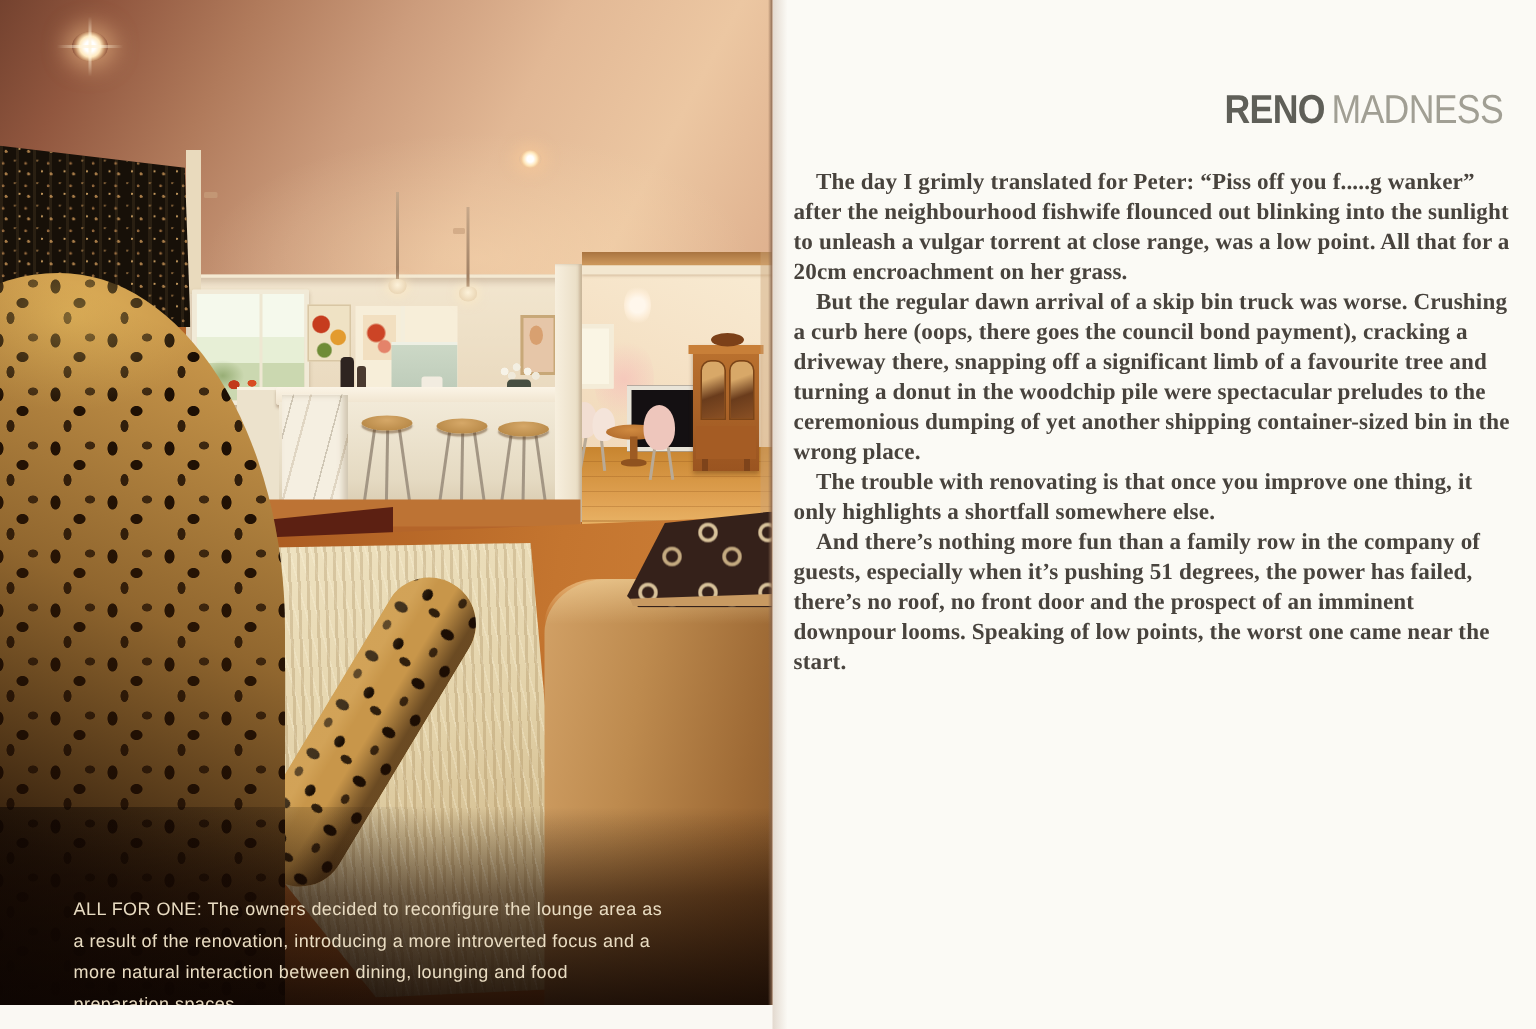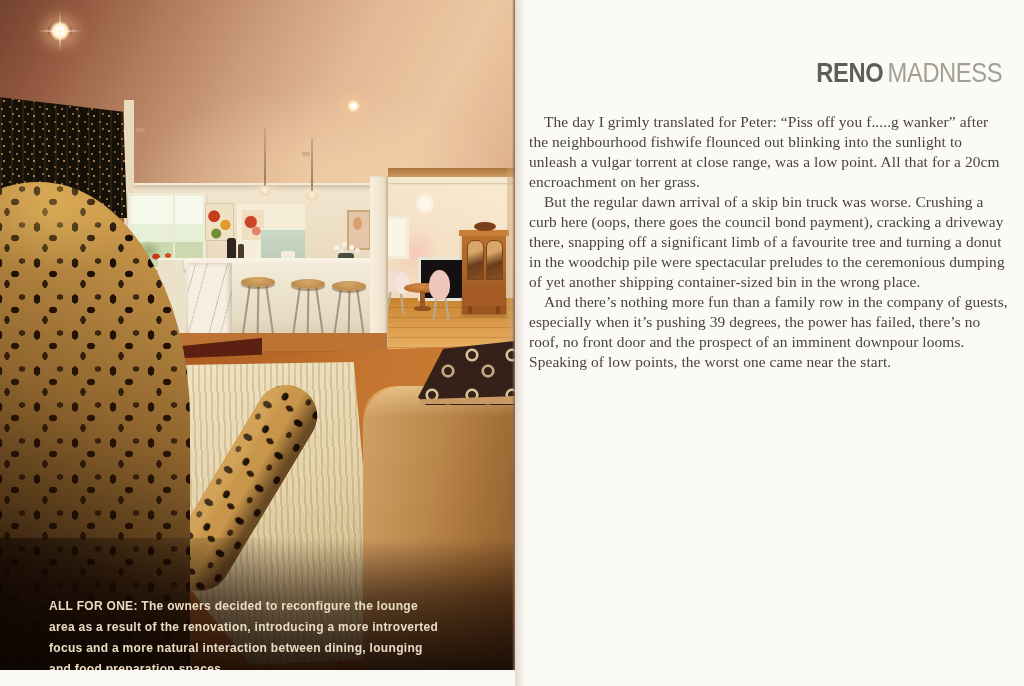--- a/index.html
+++ b/index.html
@@ -205,34 +205,34 @@
       background-size:40px 40px,40px 40px,auto;}
   .cushion-edge{position:absolute;left:420px;top:396px;width:95px;height:8px;background:#c89a62;
       clip-path:polygon(0 40%,100% 0,100% 100%,2% 100%);}
 
   .bottom-shade{position:absolute;left:0;top:538px;width:515px;height:132px;
       background:linear-gradient(180deg,rgba(25,10,3,0) 0%,rgba(25,10,3,.55) 45%,rgba(16,6,2,.88) 100%);}
   .bottom-shade::before{content:"";position:absolute;inset:0;
       background:linear-gradient(90deg,rgba(12,5,2,.55),rgba(12,5,2,0) 55%);}
 
   .caption{position:absolute;left:49px;top:596px;width:396px;z-index:50;
-      font-size:12px;line-height:21px;letter-spacing:.3px;color:#e9dcc2;font-weight:bold;}
+      font-size:12px;line-height:21px;letter-spacing:.3px;color:#e9dcc2;}
 
   
   .article{position:absolute;left:515px;top:0;width:509px;height:686px;background:#fbfaf5;}
   .article::before{content:"";position:absolute;left:0;top:0;width:10px;height:100%;
       background:linear-gradient(90deg,rgba(140,100,70,.22),rgba(140,100,70,0));}
   .headline{position:absolute;top:58px;right:22px;white-space:nowrap;
       transform:scaleX(.88);transform-origin:100% 50%;letter-spacing:-.5px;}
   .headline .reno{font-weight:700;font-size:27px;color:#5f5f58;}
   .headline .madness{font-weight:400;font-size:27px;color:#a19f94;margin-left:5px;}
   .body-copy{position:absolute;left:14px;top:112px;width:481px;
       font-family:"Liberation Serif","DejaVu Serif",serif;
       font-size:15.4px;line-height:20px;color:#48433d;letter-spacing:.1px;}
-  .body-copy p{margin:0;text-indent:15px;}
+  .body-copy p{margin:0;text-indent:15px;font-weight:bold;}
 </style>
 </head>
 <body>
 
 <div class="spread">
 
   <div class="photo">
     <div class="ceiling"></div>
     <div class="downlight dl1"></div>
     <div class="downlight dl2"></div>
@@ -338,17 +338,18 @@
     <div class="photo-edge"></div>
   </div>
 
   <div class="article">
     <div class="headline">
       <span class="reno">RENO</span><span class="madness">MADNESS</span>
     </div>
     <div class="body-copy">
       <p>The day I grimly translated for Peter: “Piss off you f.....g wanker” after the neighbourhood fishwife flounced out blinking into the sunlight to unleash a vulgar torrent at close range, was a low point. All that for a 20cm encroachment on her grass.</p>
       <p>But the regular dawn arrival of a skip bin truck was worse. Crushing a curb here (oops, there goes the council bond payment), cracking a driveway there, snapping off a significant limb of a favourite tree and turning a donut in the woodchip pile were spectacular preludes to the ceremonious dumping of yet another shipping container-sized bin in the wrong place.</p>
-      <p>And there’s nothing more fun than a family row in the company of guests, especially when it’s pushing 39 degrees, the power has failed, there’s no roof, no front door and the prospect of an imminent downpour looms. Speaking of low points, the worst one came near the start.</p>
+      <p>The trouble with renovating is that once you improve one thing, it only highlights a shortfall somewhere else.</p>
+      <p>And there’s nothing more fun than a family row in the company of guests, especially when it’s pushing 51 degrees, the power has failed, there’s no roof, no front door and the prospect of an imminent downpour looms. Speaking of low points, the worst one came near the start.</p>
     </div>
   </div>
 
 </div>
 
 </body></html>

